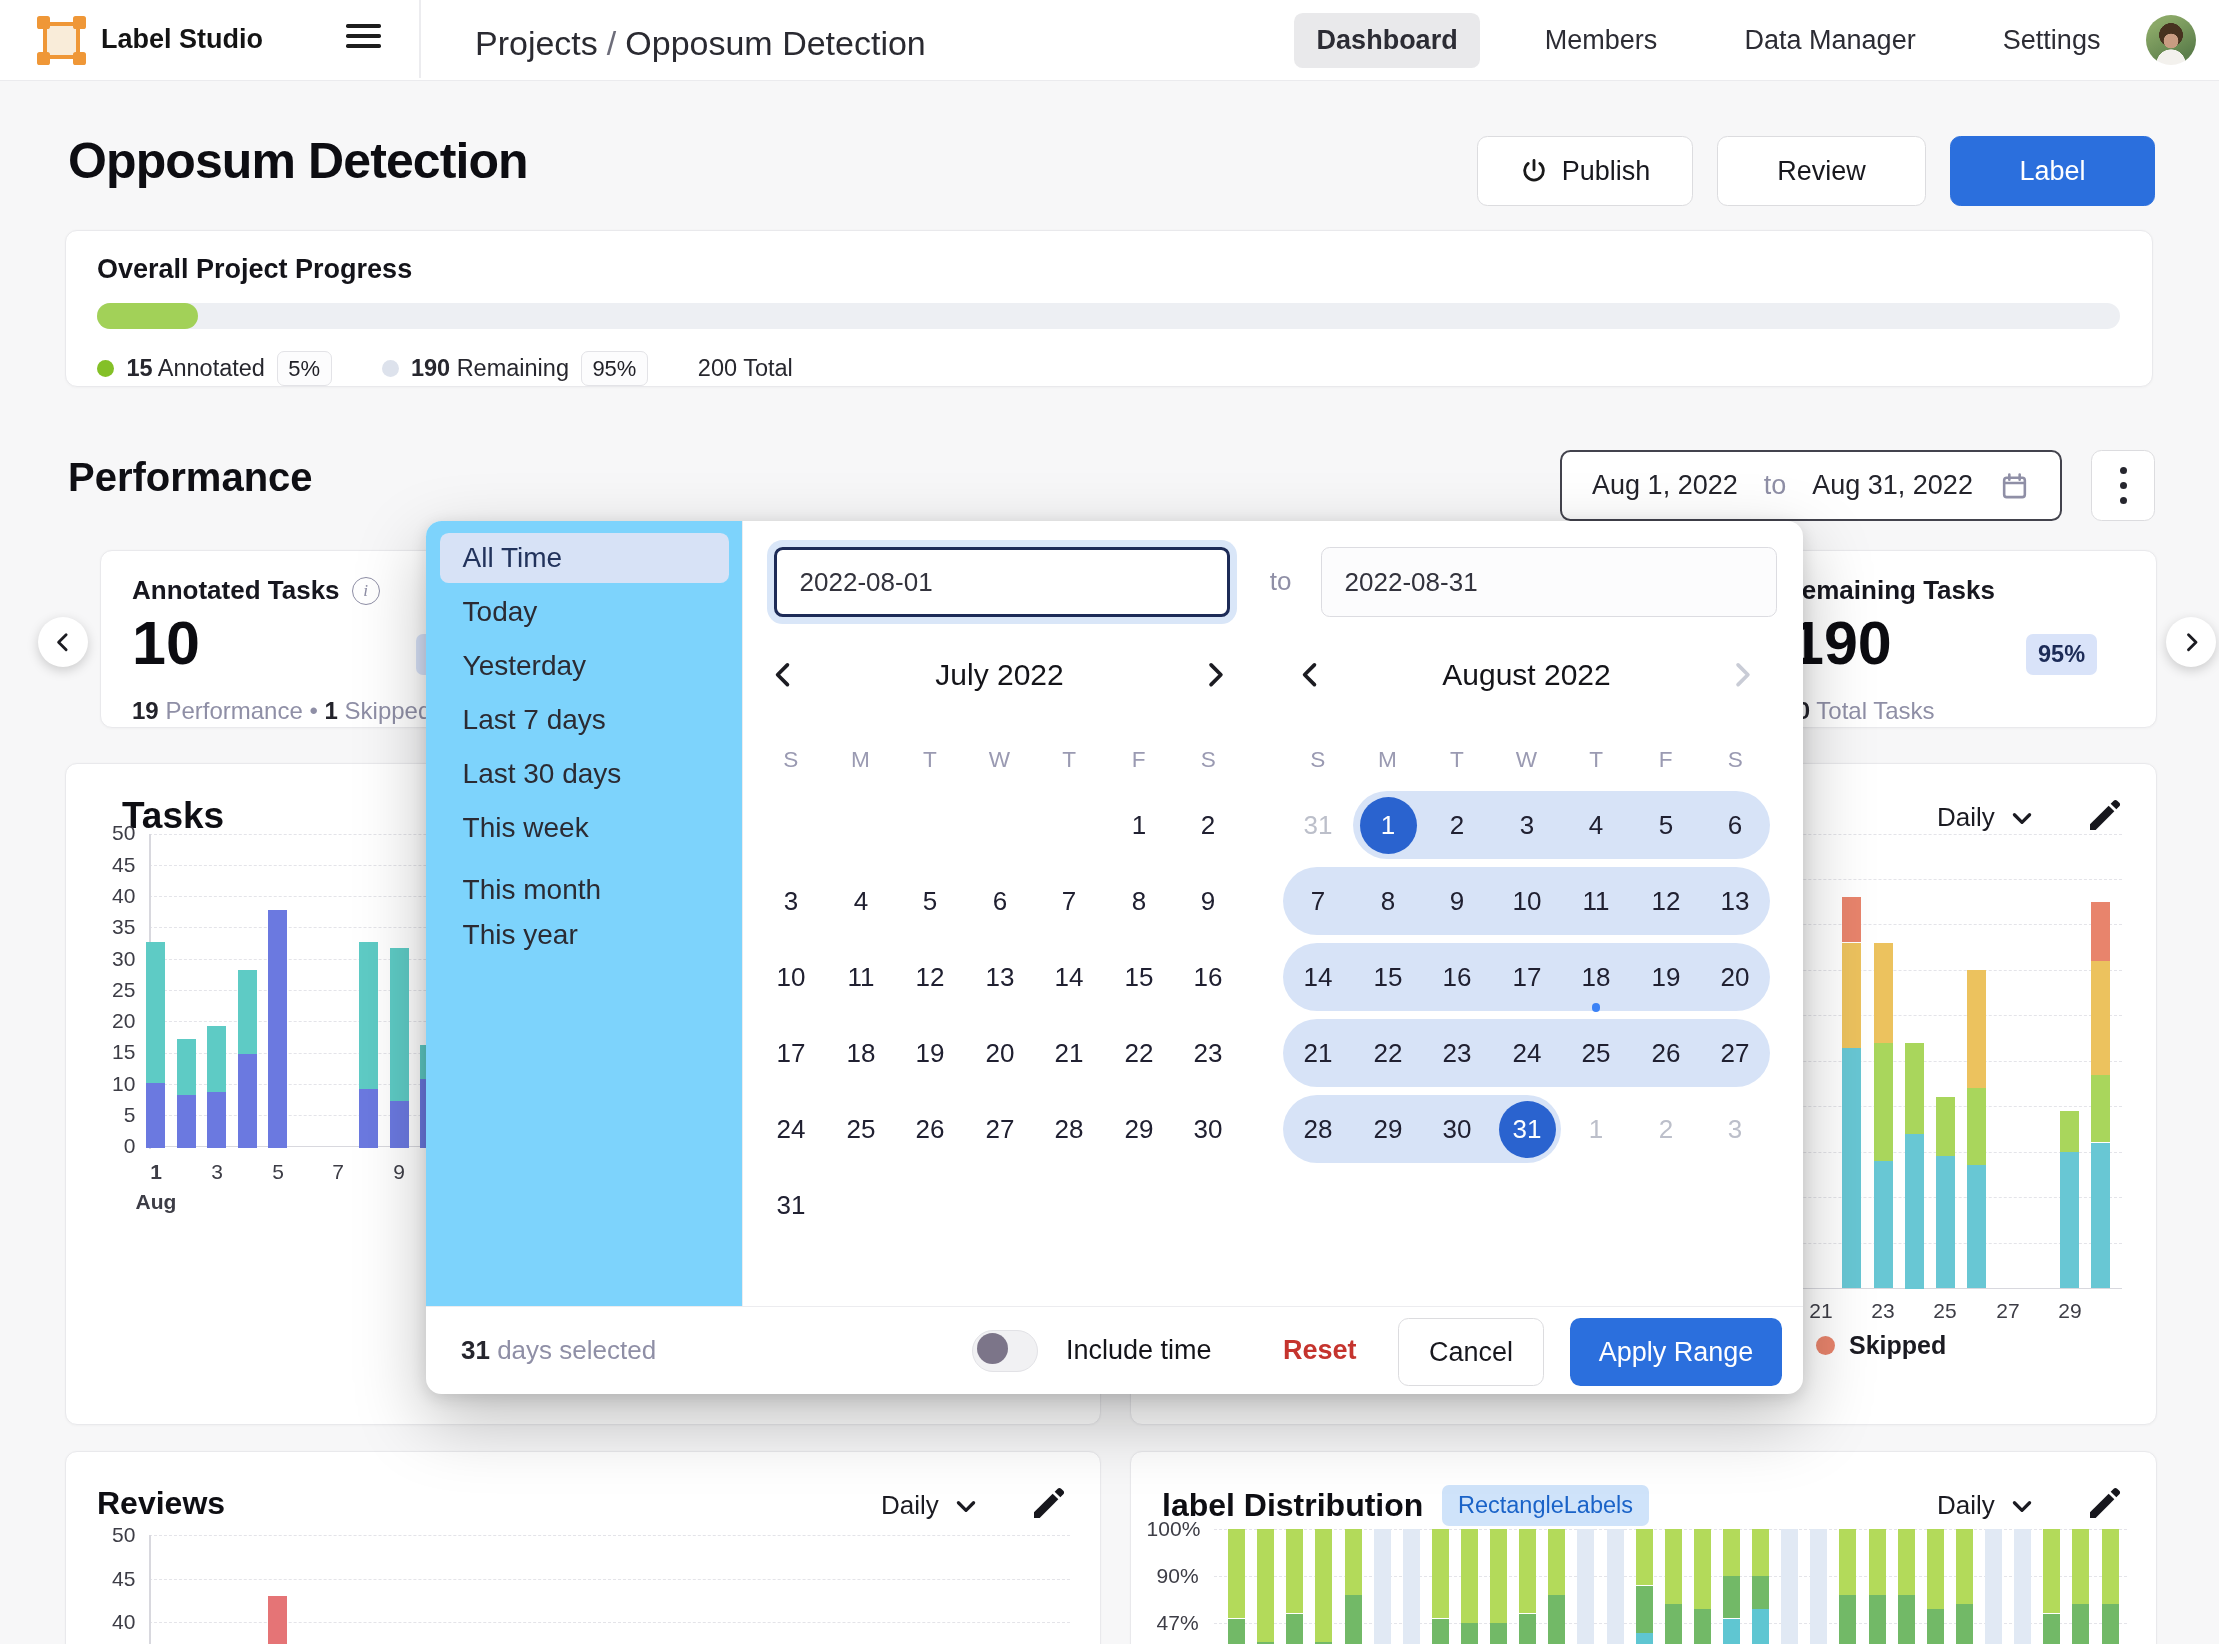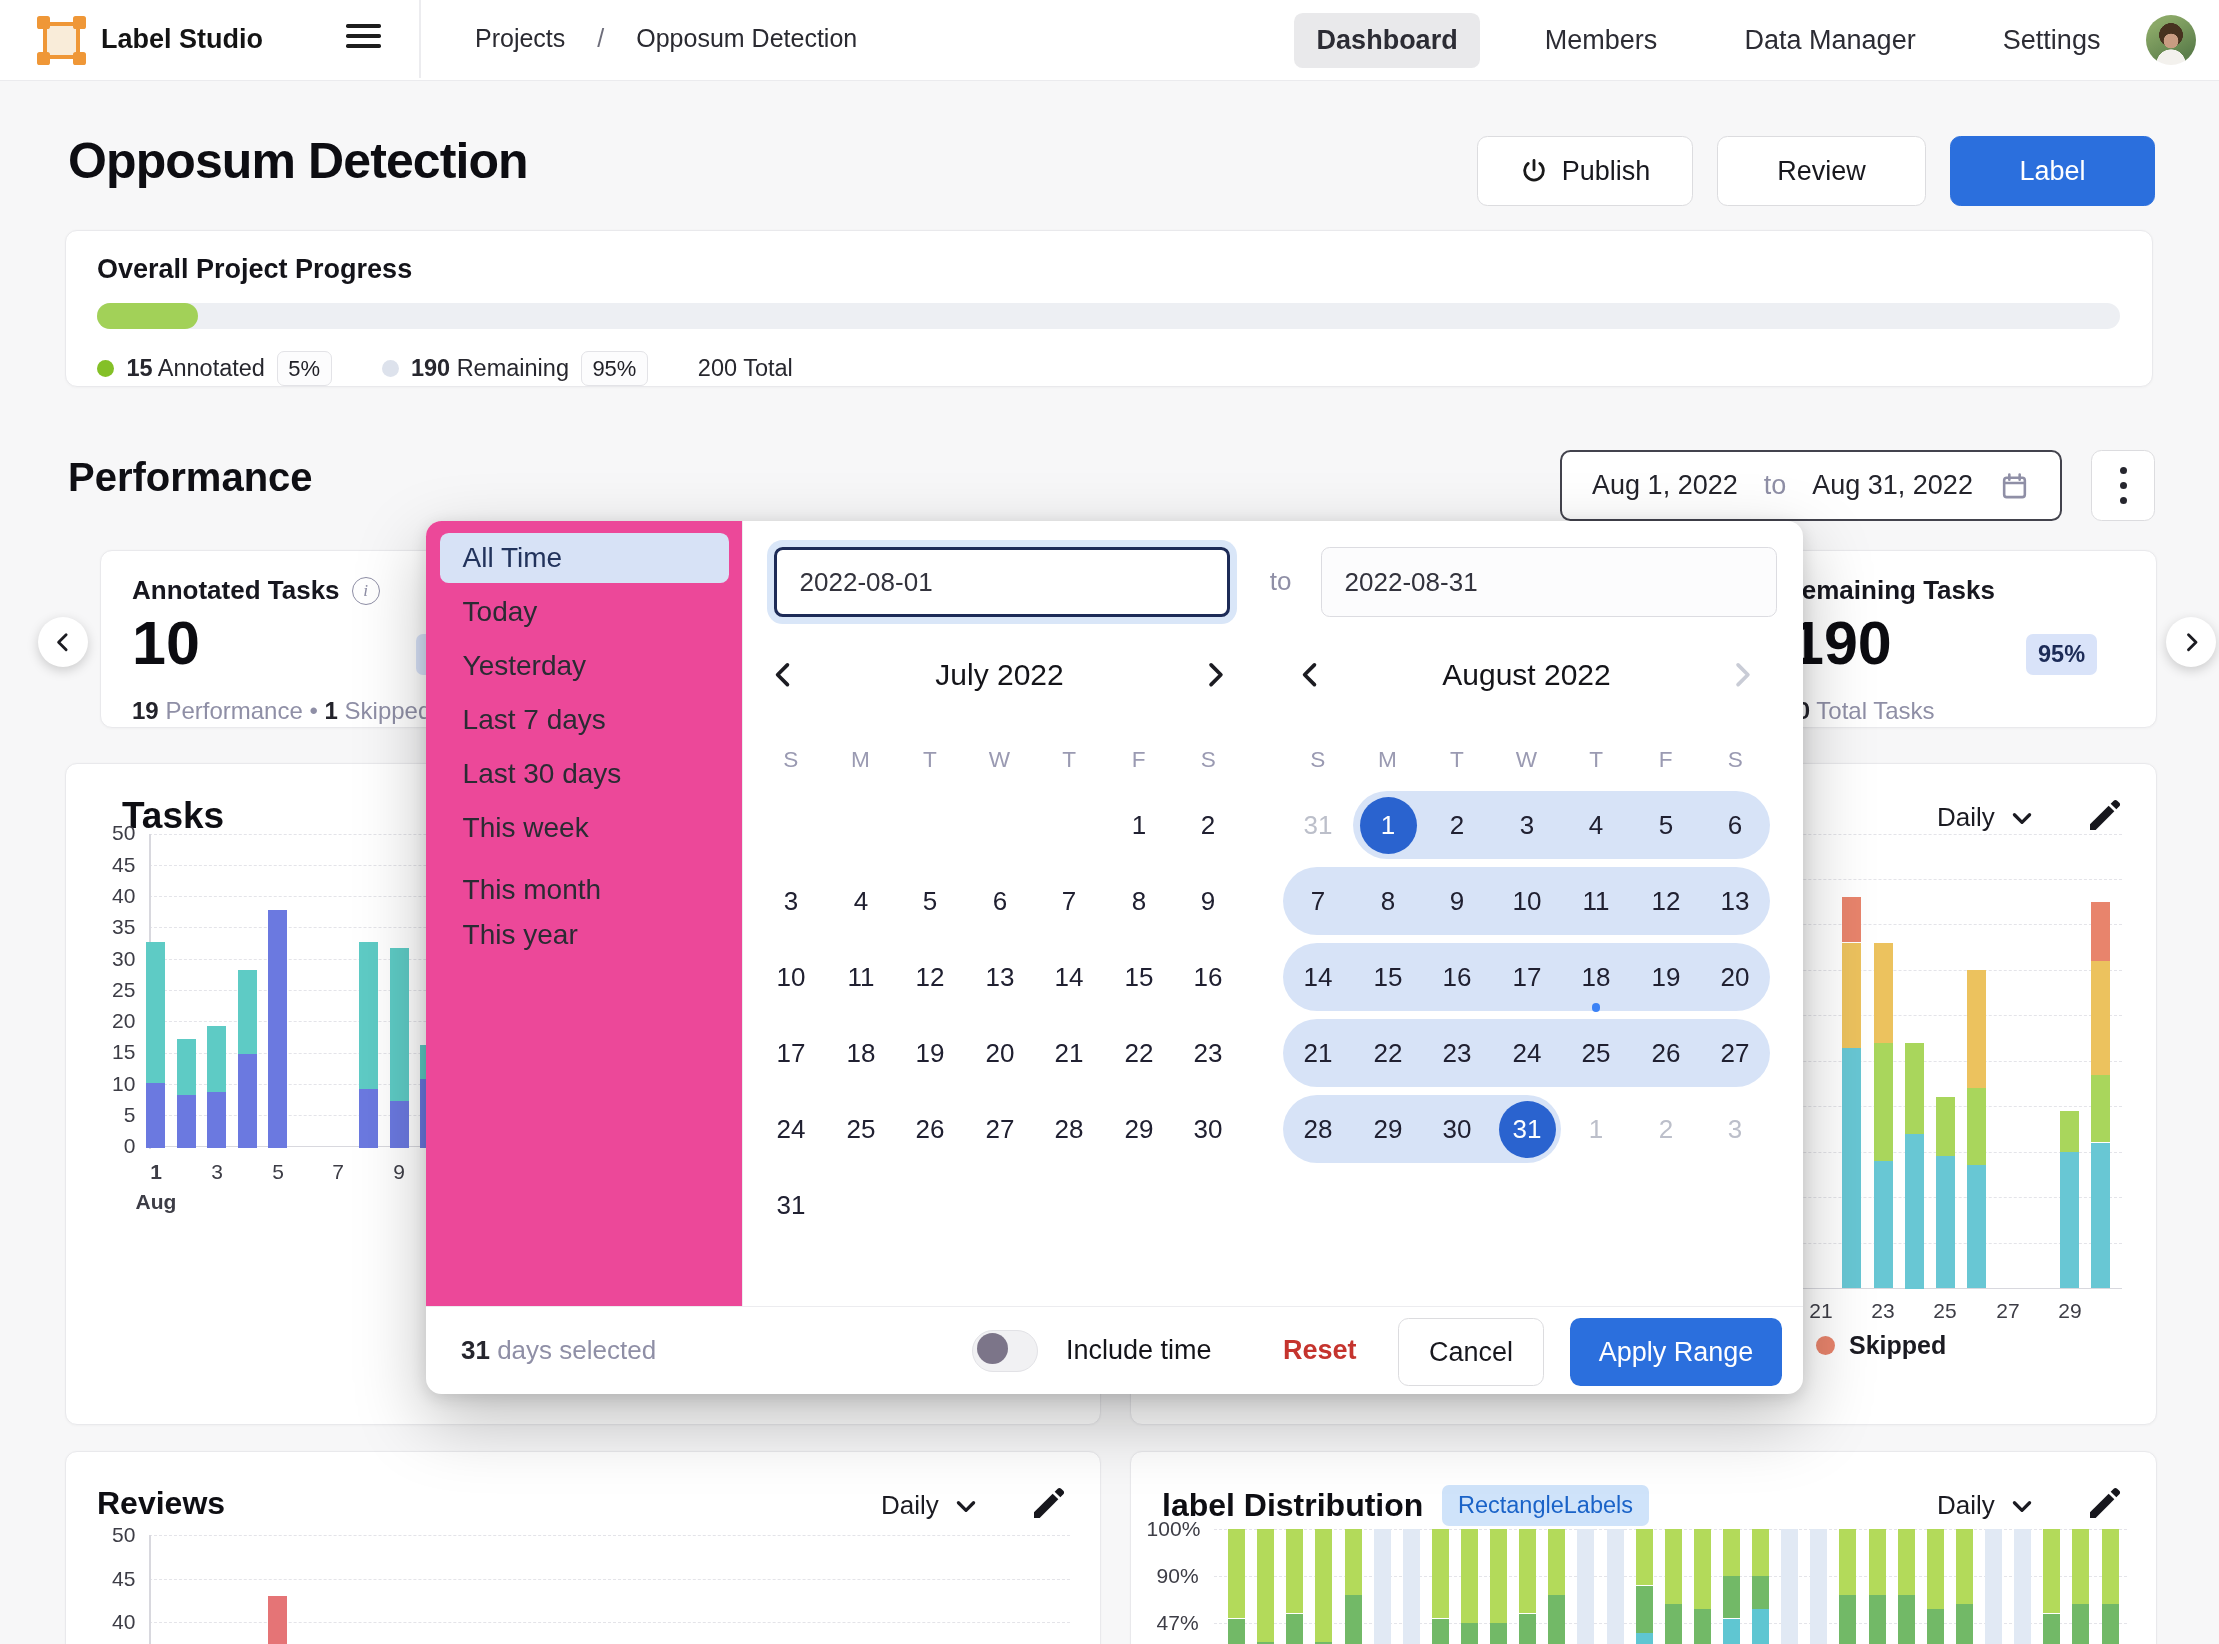--- a/index.html
+++ b/index.html
@@ -16,21 +16,21 @@
   
   #topnav{position:absolute;left:0;top:0;width:2220px;height:80px;background:#fff;border-bottom:1.7px solid #ebebee;z-index:20}
   .brand-icon{position:absolute;left:37px;top:15.6px;width:49px;height:49px}
   .brand-icon .frame{position:absolute;left:6px;top:6px;right:6px;bottom:6px;border:4.3px solid #ef9737;border-radius:6px;background:#f9ecd9}
   .brand-icon .hndl{position:absolute;width:13px;height:13px;background:#ef9737;border-radius:2.6px}
   .h-tl{left:0;top:0}.h-tr{right:0;top:0}.h-bl{left:0;bottom:0}.h-br{right:0;bottom:0}
   #brand-name{position:absolute;left:101px;top:23.5px;font-size:27px;font-weight:bold;color:#141414}
   #hamburger{position:absolute;left:346px;top:23.5px;width:38px;height:33px;cursor:pointer}
   #hamburger i{display:block;width:35px;height:4.3px;background:#1d1d1d;border-radius:1.7px;margin:0 0 6px 0}
   .nav-divider{position:absolute;left:419px;top:0;width:1.7px;height:78px;background:#ececef}
-  #breadcrumb{position:absolute;left:475px;top:23.5px;font-size:25px;color:#2a2a31;display:flex;gap:32px}
+  #breadcrumb{position:absolute;left:475px;top:23.5px;font-size:34px;color:#2a2a31;display:flex;gap:9px}
   #breadcrumb .sep{color:#6d6d7a}
   #nav-items{position:absolute;right:97px;top:0;height:80px;display:flex;align-items:center;gap:42px}
   .nav-item{font-size:27px;color:#2c2c34;padding:12px 22.6px;border-radius:8.7px;cursor:pointer;white-space:nowrap}
   .nav-item.active{background:#e9e9eb;font-weight:bold}
   #avatar{position:absolute;right:24px;top:14.8px;width:50px;height:50px;border-radius:50%;overflow:hidden;cursor:pointer;
     background:
       radial-gradient(circle at 50% 98%, #f3f1ed 0 26%, rgba(0,0,0,0) 27%),
       radial-gradient(circle at 50% 52%, #c99c82 0 20%, rgba(0,0,0,0) 21%),
       radial-gradient(circle at 50% 40%, #47321f 0 30%, rgba(0,0,0,0) 31%),
       linear-gradient(150deg,#8aa867 20%,#5c7e4b 80%);}
@@ -92,21 +92,21 @@
   .gl.solid{border-top-style:solid;border-color:#d8d8de}
   .axisline{position:absolute;width:1.7px;background:#d8d8de}
   .ylab{position:absolute;font-size:21px;color:#3d3d46;text-align:right;width:52px}
   .xlab{position:absolute;font-size:21px;color:#3d3d46;text-align:center;width:52px}
   .bar{position:absolute}
   .legend-item{position:absolute;display:flex;align-items:center;gap:14px;font-size:25px;font-weight:bold;color:#1b1b22}
 
   
   #modal{position:absolute;left:426px;top:521px;width:1377px;height:873px;background:#fff;border-radius:15.6px;
     box-shadow:0 26px 70px rgba(0,0,0,.25),0 3.5px 15.6px rgba(0,0,0,.12);z-index:100}
-  #dp-sidebar{position:absolute;left:0;top:0;width:317px;height:785px;background:#ec4899;border-right:1.7px solid #ececef;border-radius:15.6px 0 0 0;box-sizing:border-box}
+  #dp-sidebar{position:absolute;left:0;top:0;width:317px;height:785px;background:#7dd3fc;border-right:1.7px solid #ececef;border-radius:15.6px 0 0 0;box-sizing:border-box}
   .preset{position:absolute;left:14px;width:289px;height:50px;display:flex;align-items:center;padding-left:22.6px;box-sizing:border-box;
     font-size:28px;color:#2b2b33;border-radius:8.7px;cursor:pointer}
   .preset.sel{background:#d7e2f6;color:#22335c}
   .dp-input{position:absolute;top:26px;height:70px;border:1.7px solid #dcdce1;border-radius:8.7px;background:#fcfcfd;
     font-size:26px;color:#33333d;padding:0 22.6px;box-sizing:border-box;font-family:"Liberation Sans",sans-serif;width:456px}
   .dp-input.focused{border:3.5px solid #1d2b57;background:#fff;box-shadow:0 0 0 7px #d9e6f8}
   #dp-to{position:absolute;left:824px;top:45px;width:61px;text-align:center;font-size:26px;color:#8f8fa6}
   .cal{position:absolute;top:130px;width:487px}
   .cal-head{position:relative;height:52px}
   .cal-title{position:absolute;left:0;right:0;text-align:center;font-size:30px;font-weight:500;color:#141419;top:7px}

